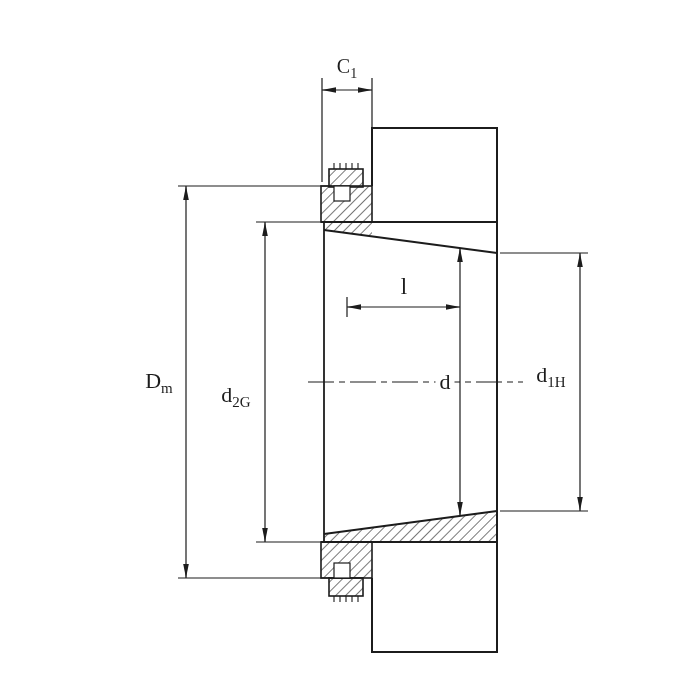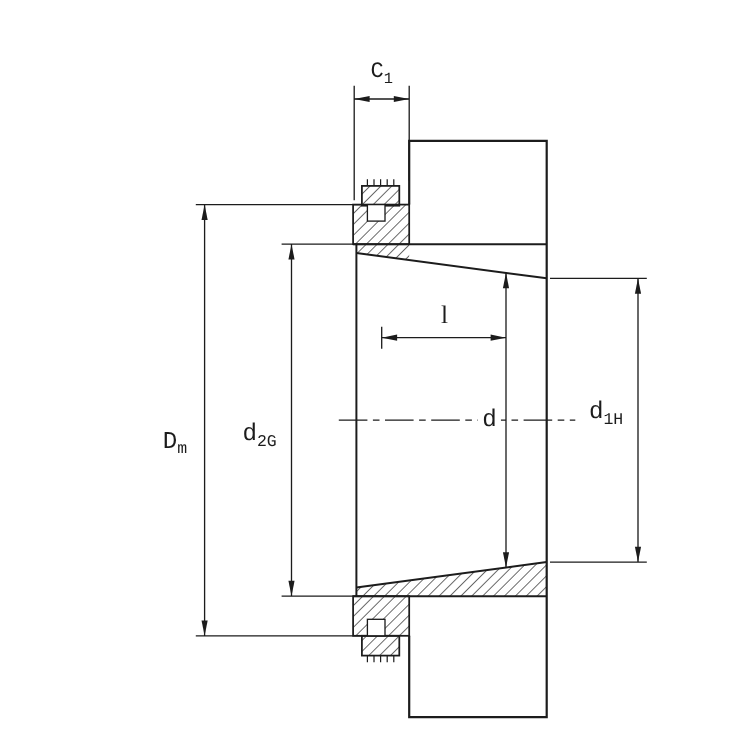--- a/index.html
+++ b/index.html
@@ -15,21 +15,21 @@
     overflow: hidden;
   }
   #drawing-svg {
     position: absolute;
     left: 0;
     top: 0;
   }
   .lbl {
     position: absolute;
     transform: translate(-50%, -50%);
-    font-family: Liberation Mono, monospace;
+    font-family: Liberation Serif, serif;
     font-size: 22px;
     color: #1c1c1c;
     white-space: nowrap;
     line-height: 1;
   }
   .lbl .sub {
     position: relative;
     top: 5px;
     font-size: 15px;
   }
@@ -121,21 +121,21 @@
 
       <polygon points="347,307 361,304.2 361,309.8"></polygon>
       <polygon points="460,307 446,304.2 446,309.8"></polygon>
     </g>
   </svg>
 
   <div class="lbl" style="left:347px; top:66px; font-size:20px">
     <span>C</span><span class="sub" style="font-size:14px">1</span>
   </div>
 
-  <div class="lbl" style="left:159px; top:402px">
+  <div class="lbl" style="left:159px; top:381px">
     <span>D</span><span class="sub">m</span>
   </div>
 
   <div class="lbl" style="left:236px; top:395px">
     <span>d</span><span class="sub">2G</span>
   </div>
 
   <div class="lbl masked" style="left:445px; top:382px">
     <span>d</span><span class="sub"></span>
   </div>

